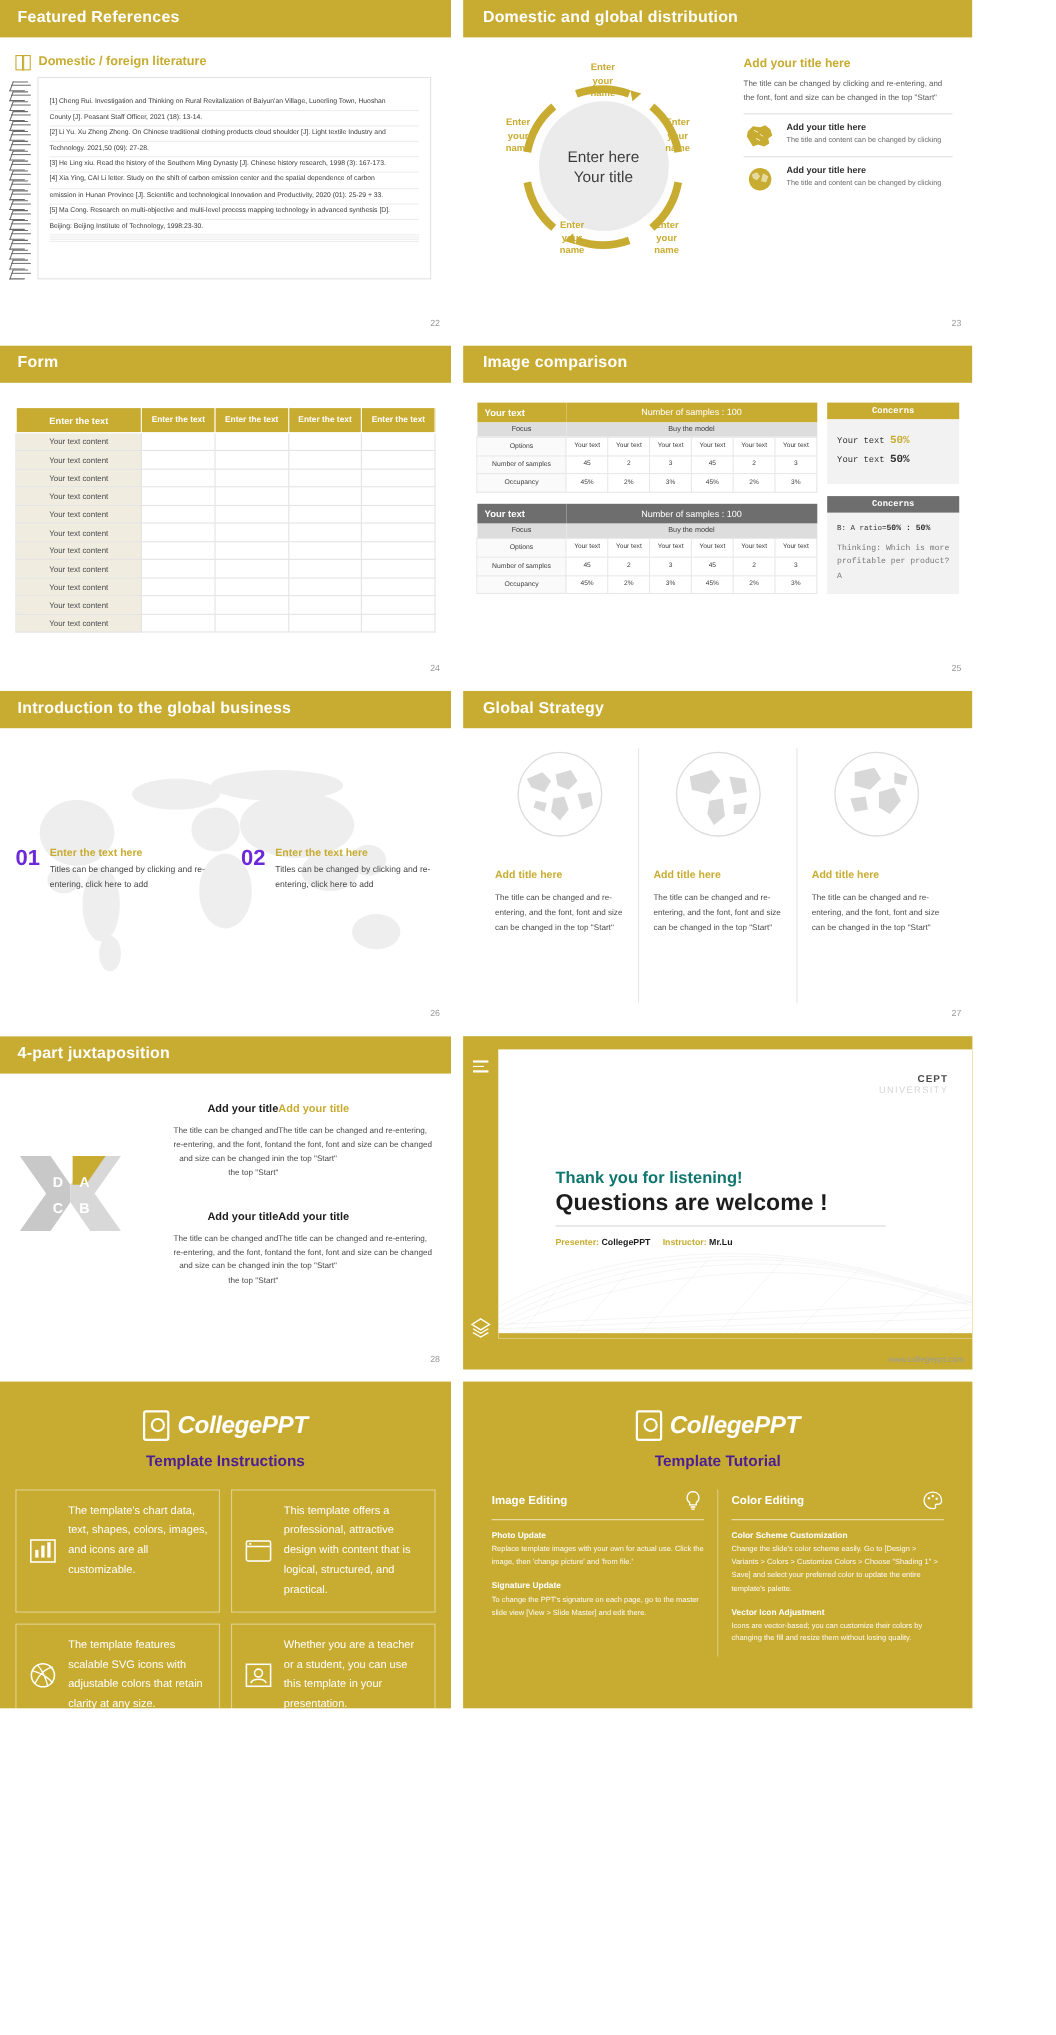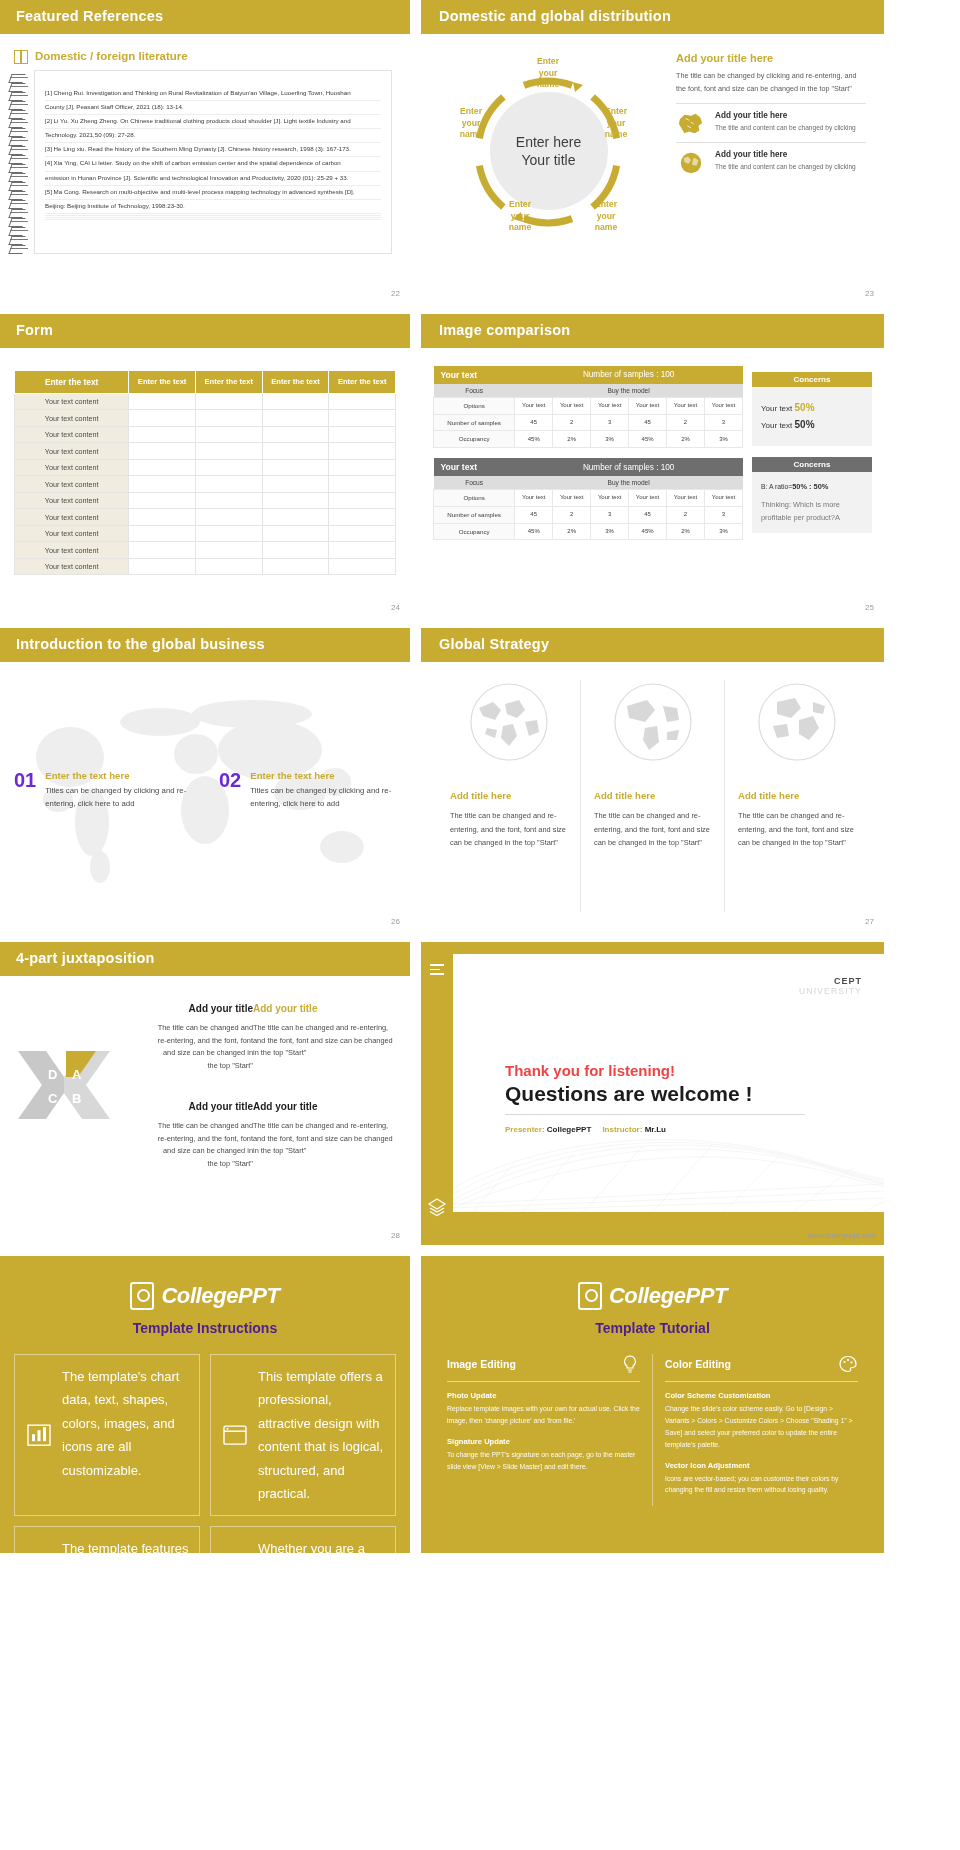--- a/index.html
+++ b/index.html
@@ -111,23 +111,23 @@
     padding:6px 2px; border:1px solid #fff;
   }
   .form-tbl th.first { width:30%; font-size:8.4px;}
   .form-tbl td { border:1px solid #e4e4e4; height:16.5px; }
   .form-tbl td.first {
     background:#f0ece0; font-size:7.2px; color:#4a4a4a;
     text-align:center;
   }
 
   
-  .s25-body { display:flex; gap:9px; padding:18px 12px 0 12px;align-items:center; }
+  .s25-body { display:flex; gap:9px; padding:18px 12px 0 12px; }
   .s25-left { flex:1; }
-  .s25-right { width:120px; }
+  .s25-right { width:120px;font-family:Liberation Mono, monospace; }
   .dtbl { width:100%; border-collapse:collapse; margin-bottom:10px; background:#fff;}
   .dtbl .hdr td {
     background:#c8ac31; color:#fff; font-size:8.6px; font-weight:bold;
     padding:4px 7px;
   }
   .dtbl.grey .hdr td { background:#6e6e6e; }
   .dtbl .hdr td.r { font-weight:normal; text-align:center; font-size:8.2px;}
   .dtbl .sub td {
     background:#dddddd; color:#3c3c3c; font-size:6.6px; padding:3px 6px; text-align:center;
   }
@@ -187,21 +187,21 @@
   .stack-ico { position:absolute; left:6px; bottom:28px; width:20px; height:20px;}
   .s29 .panel {
     position:absolute; left:32px; right:0; top:12px; bottom:28px;
     background:#fff; overflow:hidden;
   }
   .s29 .bar { position:absolute; left:0; right:0; bottom:0; height:5px; background:#c8ac31;}
   .s29 .cept { position:absolute; right:22px; top:22px; text-align:right; }
   .s29 .cept .c1 { font-size:9px; font-weight:bold; color:#4a4a4a; letter-spacing:1px;}
   .s29 .cept .c2 { font-size:8.5px; color:#d6d6d6; letter-spacing:1.2px;}
   .s29 .msg { position:absolute; left:52px; top:108px; }
-  .s29 .msg .t1 { font-size:15px; font-weight:bold; color:#ef4444; margin-bottom:3px;}
+  .s29 .msg .t1 { font-size:15px; font-weight:bold; color:#0f766e; margin-bottom:3px;}
   .s29 .msg .t2 { font-size:21px; font-weight:bold; color:#1c1c1c; margin-bottom:8px;}
   .s29 .msg .rule { width:300px; height:1.4px; background:#d8d8d8; margin-bottom:10px;}
   .s29 .msg .meta { font-size:8px; color:#5b5b5b;}
   .s29 .msg .meta b { color:#1c1c1c;}
   .s29 .msg .meta .k { color:#c8ac31; font-weight:bold;}
   .s29 .web { position:absolute; right:8px; bottom:5px; font-size:7.5px; color:#9a9a9a;}
   .mesh { position:absolute; left:0; right:0; bottom:5px; height:88px; opacity:.55;}
 
   
   .foot { background:#c8ac31; height:297px; position:relative; padding-top:26px;}
@@ -215,21 +215,21 @@
     border:2.4px solid #fff; border-radius:50%;
   }
   .logo-txt { font-size:22px; font-weight:bold; color:#fff; font-style:italic; letter-spacing:-.4px;}
   .foot h3 { text-align:center; color:#4c1d95; font-size:14px; font-weight:bold; margin:10px 0 18px 0;}
   .fcards { display:flex; gap:10px; padding:0 14px; flex-wrap:wrap;}
   .fcard {
     flex:1 1 calc(50% - 10px); border:1px solid rgba(255,255,255,.45);
     padding:10px; display:flex; gap:9px; min-height:88px;
   }
   .fcard .ficon { width:28px; flex:none; }
-  .fcard p { font-size:13px; color:#fff; line-height:1.8;}
+  .fcard p { font-size:10px; color:#fff; line-height:1.8;}
   
   .tcols { display:flex; gap:0; padding:0 14px;}
   .tcol { flex:1; padding:0 12px;}
   .tcol + .tcol { border-left:1px solid rgba(255,255,255,.4);}
   .tcol .thead { display:flex; align-items:center; justify-content:space-between;
                  border-bottom:1px solid rgba(255,255,255,.55); padding-bottom:7px; margin-bottom:9px;}
   .tcol .thead h4 { color:#fff; font-size:10.5px; font-weight:bold;}
   .tblk { margin-bottom:10px;}
   .tblk h5 { color:#fff; font-size:7.6px; font-weight:bold; margin-bottom:3px;}
   .tblk p { color:#fff; font-size:6.8px; line-height:1.75; opacity:.95;}

